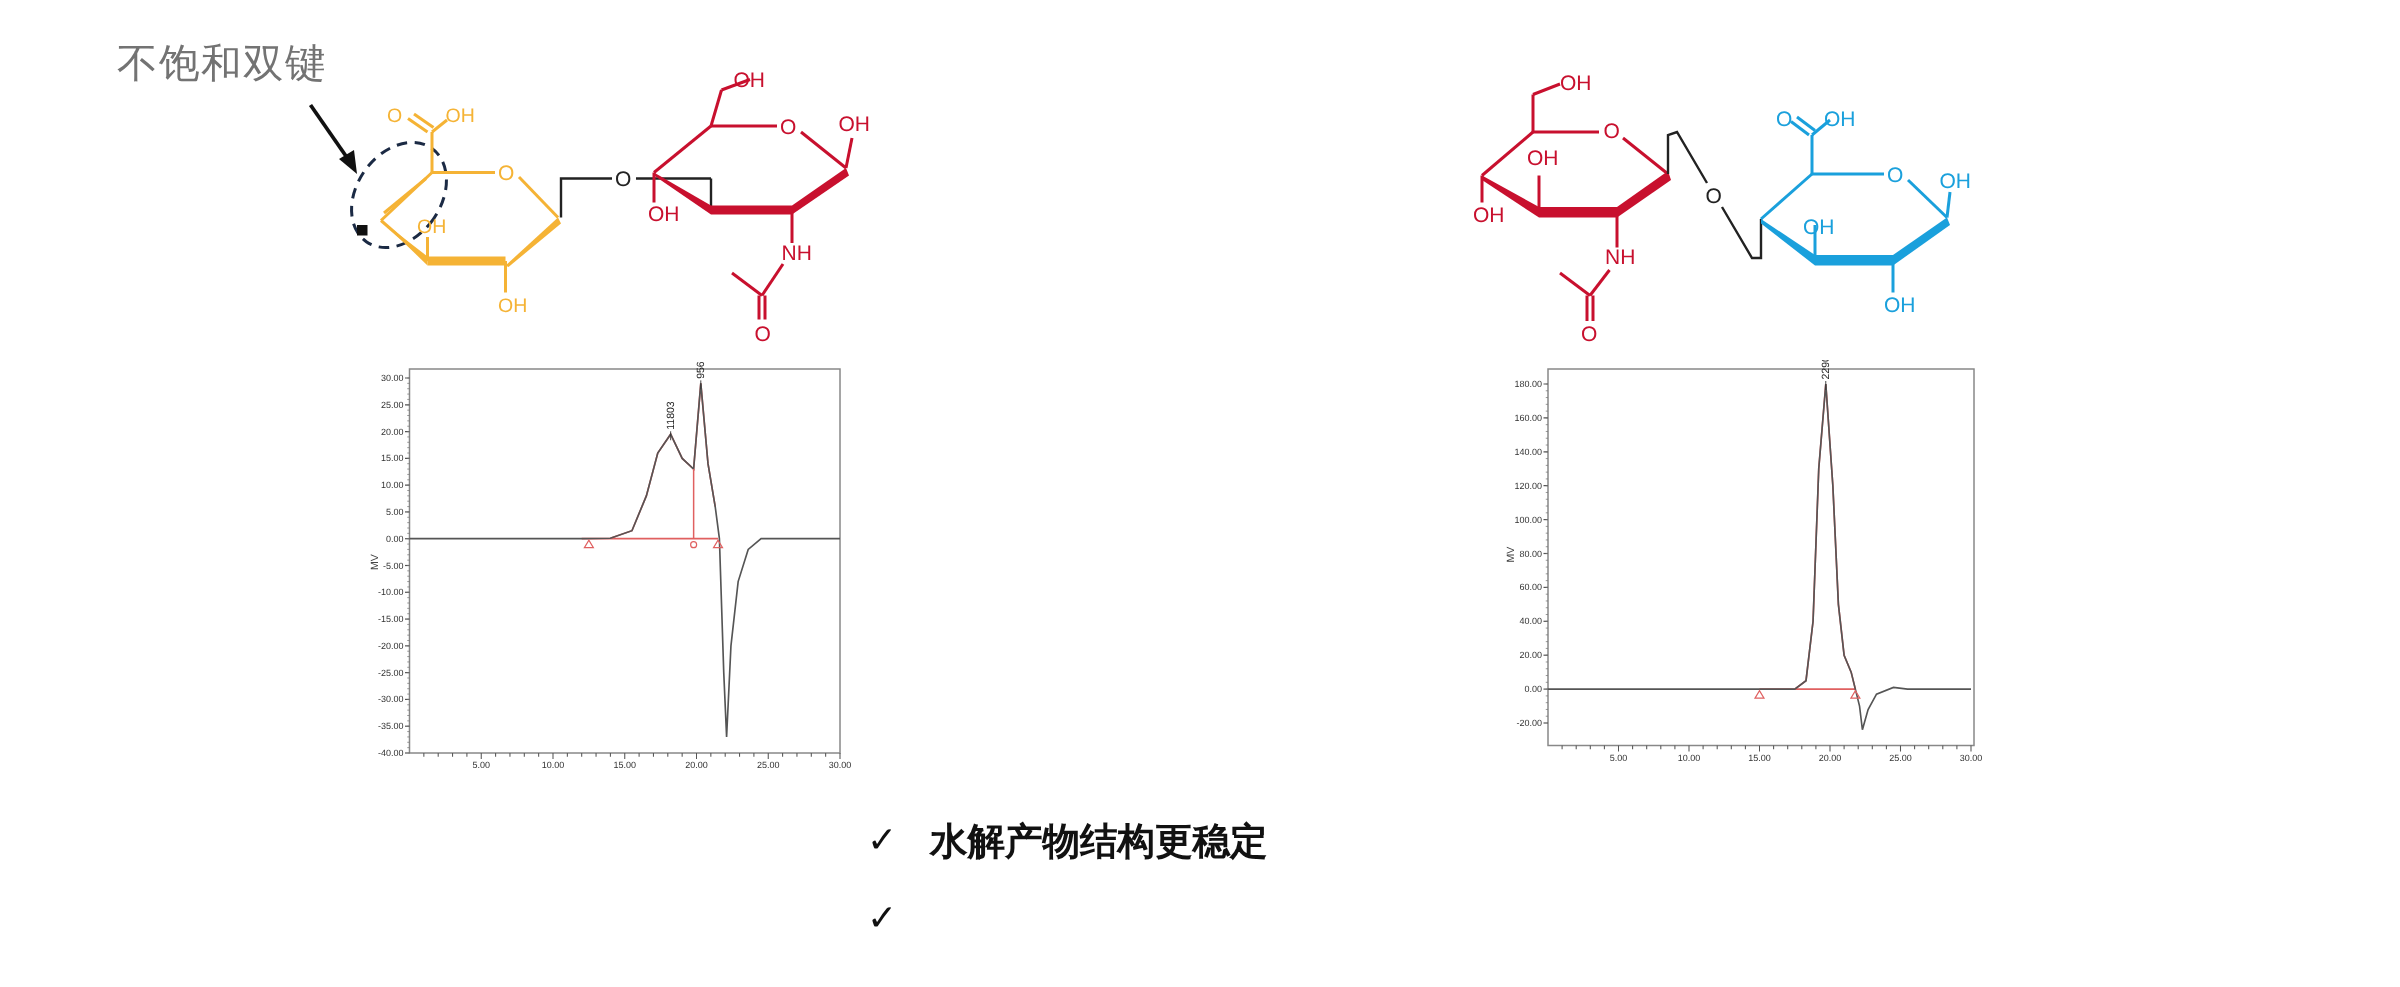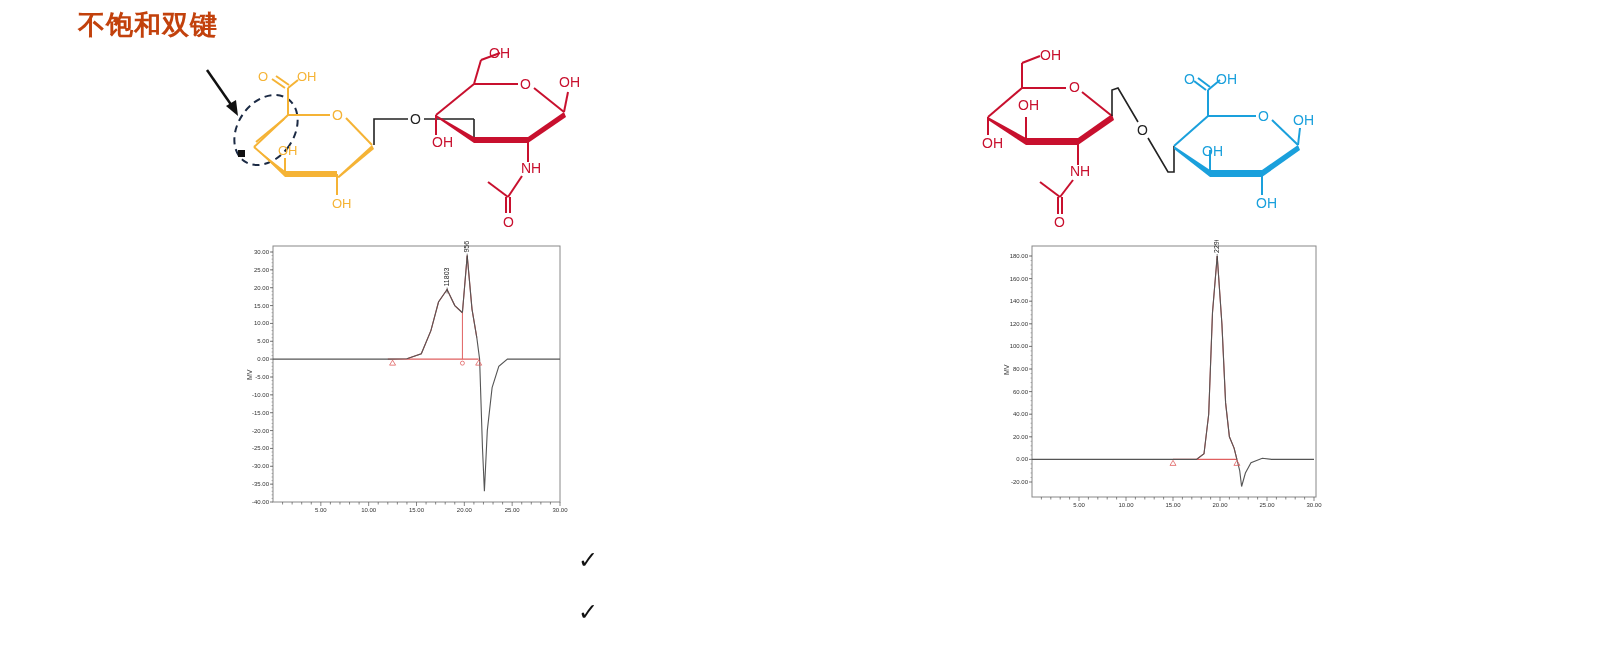--- a/index.html
+++ b/index.html
@@ -1,18 +1,18 @@
 <!DOCTYPE html>
 <html><head>
 <meta charset="utf-8">
 <style>
   html,body{margin:0;padding:0;background:#fff;}
   body{width:1600px;height:658px;position:relative;overflow:hidden;font-family:"DejaVu Sans","Liberation Sans",sans-serif;}
   .abs{position:absolute;}
-  .callout{left:78px;top:7px;font-size:27px;font-weight:bold;color:#c2410c;letter-spacing:1px;font-family:"DejaVu Sans",sans-serif;}
+  .callout{left:78px;top:24px;font-size:27px;font-weight:normal;color:#737373;letter-spacing:1px;font-family:"DejaVu Sans",sans-serif;}
   .bullets{left:578px;top:534px;}
   .bullet{display:flex;align-items:center;height:52px;font-size:25px;font-weight:bold;color:#111;font-family:"DejaVu Sans",sans-serif;}
   .bullet .chk{width:42px;font-weight:normal;font-size:24px;}
   svg text{font-family:"Liberation Sans",sans-serif;}
 </style>
 </head>
 <body>
 
 <div class="abs callout">不饱和双键</div>
 
@@ -416,17 +416,18 @@
     </g>
   <g id="chart1-labels">
       <line x1="222.17999999999998" y1="14" x2="222.17999999999998" y2="20" stroke="#333" stroke-width="0.6"></line>
       <text x="224.17999999999998" y="13" font-size="7" fill="#222" transform="rotate(-90 224.17999999999998 13)">2290</text>
     </g>
 </svg>
 
 <div class="abs bullets">
   <div class="bullet">
     <span class="chk">✓</span>
+    <span>水解产物结构更稳定</span>
   </div>
   <div class="bullet">
     <span class="chk">✓</span>
   </div>
 </div>
 
 </body></html>

